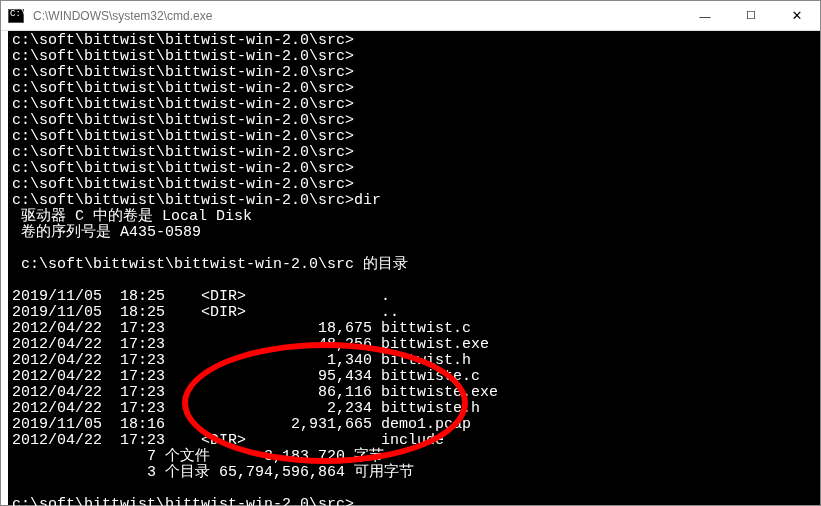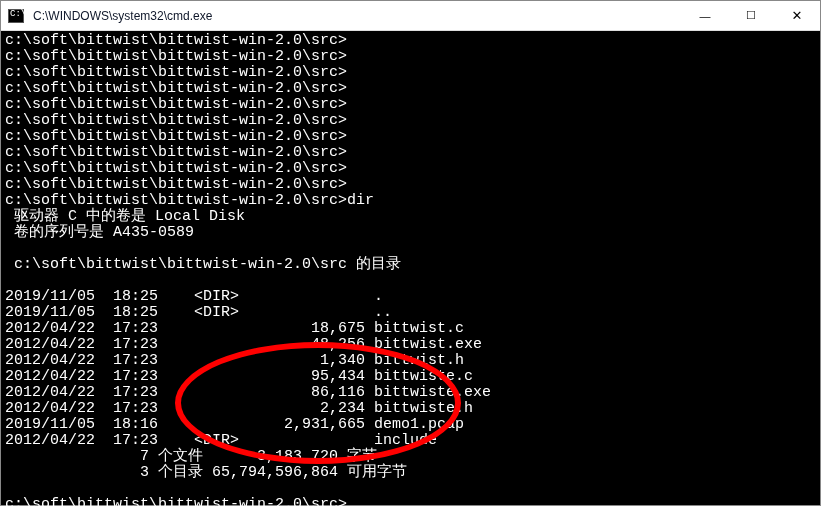--- a/index.html
+++ b/index.html
@@ -1,25 +1,25 @@
 <!DOCTYPE html>
 <html><head>
 <meta charset="utf-8">
 <style>
   * { margin: 0; padding: 0; box-sizing: border-box; }
   html, body { width: 821px; height: 506px; overflow: hidden; font-family: Consolas, 'Courier New', monospace; background: #fff; }
   .window { width: 821px; height: 506px; border: 1px solid #888; display: flex; flex-direction: column; }
   .titlebar { height: 30px; background: #fff; display: flex; align-items: center; border-bottom: 1px solid #ddd; }
   .titlebar .icon-box { width: 30px; display: flex; align-items: center; justify-content: center; }
   .titlebar .cmd-icon { width: 16px; height: 14px; background: #000; color:#fff; font-size:9px; line-height:7px; padding:1px; display:flex; flex-direction:column; justify-content:space-around; border:1px solid #555;}
-  .titlebar .title-text { flex: 1; font-family: 'Segoe UI', Tahoma, sans-serif; font-size: 12px; color: #0f172a; padding-left: 2px; }
+  .titlebar .title-text { flex: 1; font-family: 'Segoe UI', Tahoma, sans-serif; font-size: 12px; color: #737373; padding-left: 2px; }
   .win-controls { display: flex; }
   .win-btn { width: 46px; height: 30px; display: flex; align-items: center; justify-content: center; font-family: 'Segoe UI Symbol', sans-serif; font-size: 11px; }
   .win-btn.close { font-size: 13px; }
-  .terminal-wrap { flex: 1; position: relative; background: #fef9c3; }
+  .terminal-wrap { flex: 1; position: relative; background: #fef9c3; margin-left: 7px; }
   .terminal { position: absolute; inset: 0; background: #000; color: #fff; font-size: 15px; line-height: 16px; padding: 2px 4px; white-space: pre; font-family: 'NSimSun','SimSun',Consolas,'Courier New',monospace; }
   .annot { position: absolute; border: 6px solid #f00; border-radius: 50%; pointer-events: none; }
 </style>
 </head>
 <body>
 
 <div class="window">
   <div class="titlebar">
     <div class="icon-box">
       <div class="cmd-icon">

